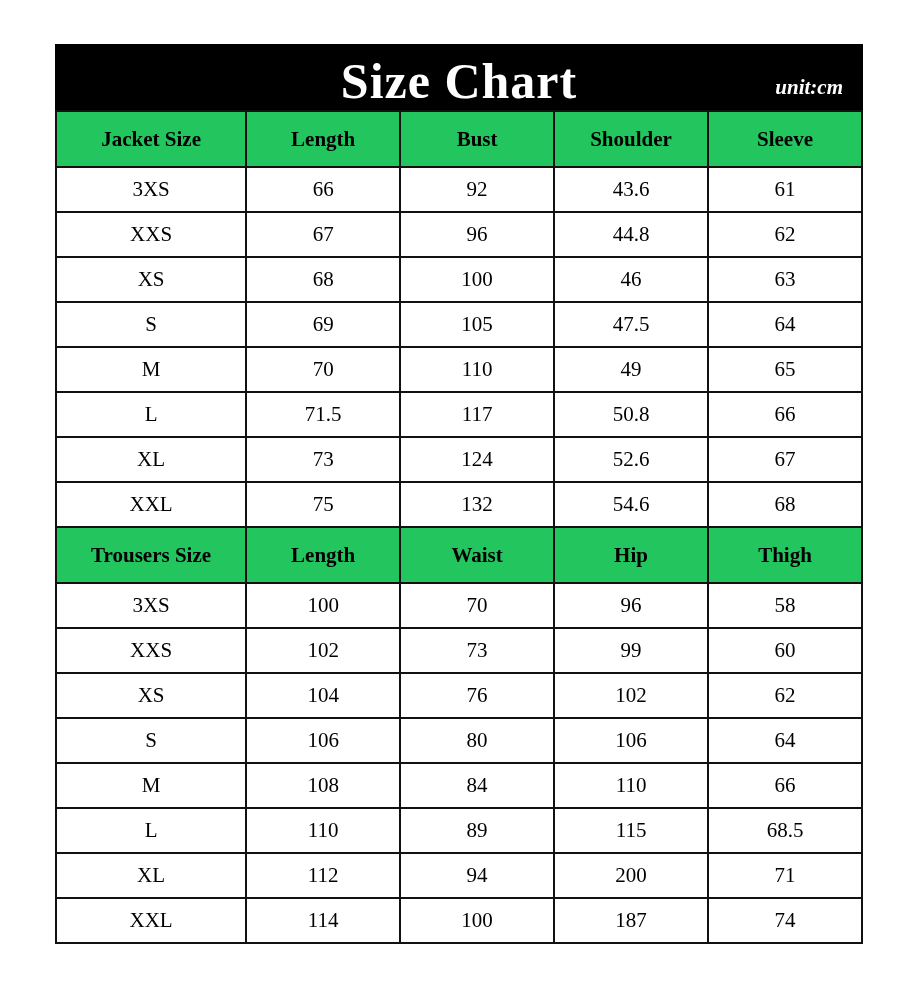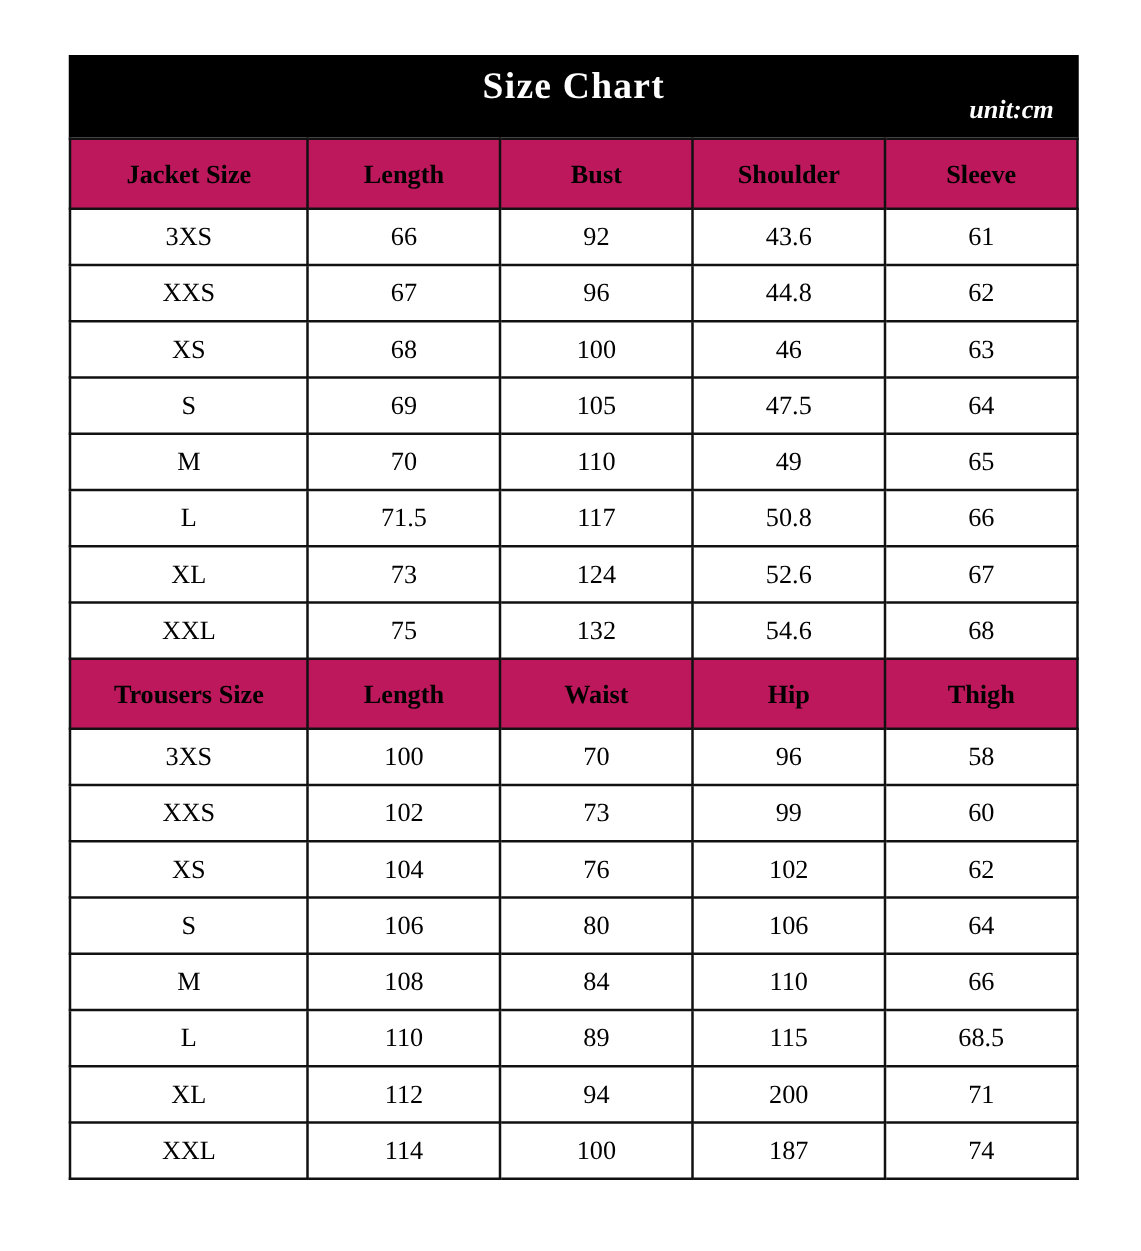--- a/index.html
+++ b/index.html
@@ -26,21 +26,21 @@
     height: 66px;
     background: #000000;
     color: #ffffff;
   }
   .title-bar .chart-title {
     position: absolute;
     left: 0;
     right: 0;
     top: 8px;
     text-align: center;
-    font-size: 30px;
+    font-size: 50px;
     font-weight: bold;
     letter-spacing: 1px;
   }
   .title-bar .unit-label {
     position: absolute;
     right: 20px;
     bottom: 10px;
     font-size: 21px;
     font-weight: bold;
     font-style: italic;
@@ -53,21 +53,21 @@
   }
   table.size-table th,
   table.size-table td {
     border: 2px solid #111111;
     text-align: center;
     vertical-align: middle;
     font-size: 21px;
     padding: 0;
   }
   table.size-table th {
-    background: #be185d;
+    background: #22c55e;
     font-weight: bold;
     height: 54px;
   }
   table.size-table td {
     background: #ffffff;
     font-weight: normal;
     height: 43px;
   }
 </style>
 </head>

